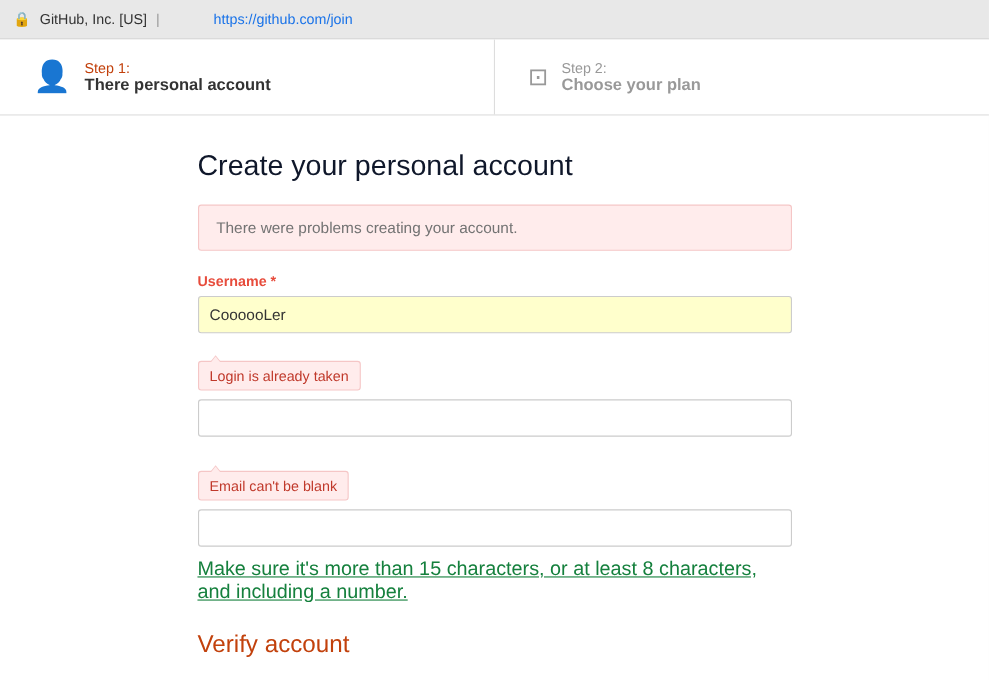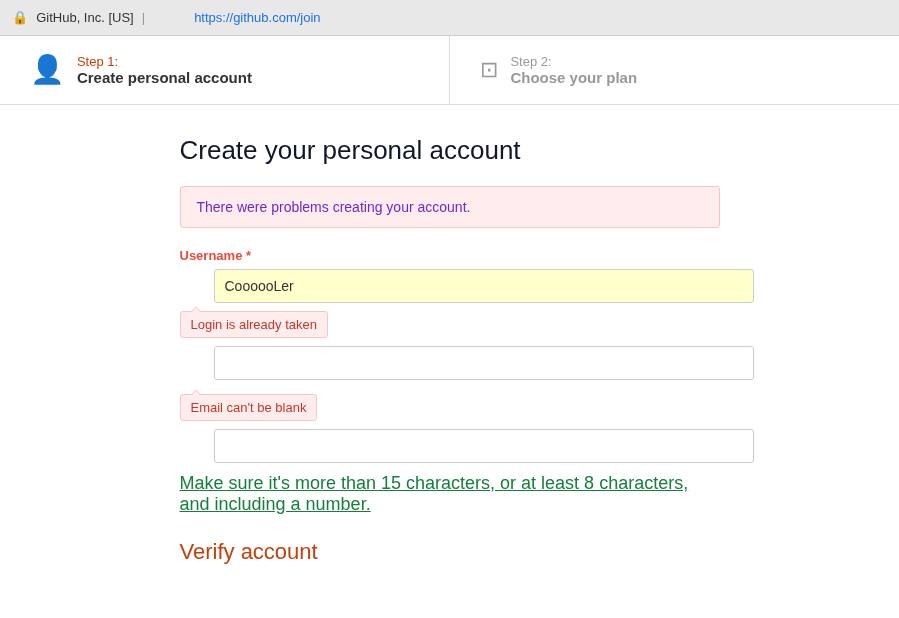--- a/index.html
+++ b/index.html
@@ -99,21 +99,21 @@
       margin-bottom: 20px;
     }
 
     
     .error-banner {
       background: #ffecec;
       border: 1px solid #f5c6c6;
       border-radius: 3px;
       padding: 12px 16px;
       margin-bottom: 20px;
-      color: #6d28d9;
+      color: #737373;
       font-size: 14px;
     }
 
     
     .form-group {
       margin-bottom: 4px;
     }
 
     .form-label {
       display: block;
@@ -124,21 +124,20 @@
     }
 
     .form-input {
       width: 100%;
       padding: 8px 10px;
       border: 1px solid #ccc;
       border-radius: 3px;
       font-size: 14px;
       outline: none;
       color: #333;
-      margin-left: 34px;
     }
 
     .form-input.has-error-yellow {
       background-color: #ffffcc;
       border-color: #ccc;
     }
 
     .form-input.has-error-pink {
       background-color: #fff;
       border-color: #ccc;
@@ -146,21 +145,21 @@
 
     
     .error-tooltip {
       display: inline-block;
       background: #ffecec;
       border: 1px solid #f5c6c6;
       border-radius: 3px;
       padding: 5px 10px;
       font-size: 13px;
       color: #c0392b;
-      margin-top: 4px;
+      margin-top: 21px;
       margin-bottom: 8px;
       position: relative;
     }
     .error-tooltip::before {
       content: '';
       position: absolute;
       top: -6px;
       left: 10px;
       border-left: 5px solid transparent;
       border-right: 5px solid transparent;
@@ -204,21 +203,21 @@
   <span class="url">https://github.com/join</span>
 </div>
 
 <div class="page-body">
 
   <div class="steps-header">
     <div class="step-item active">
       <div class="step-icon">👤</div>
       <div class="step-text">
         <div class="step-label">Step 1:</div>
-        <div class="step-title">Create personal account</div>
+        <div class="step-title">There personal account</div>
       </div>
     </div>
     <div class="step-item inactive">
       <div class="step-icon" style="font-size:22px; color:#999;">⊡</div>
       <div class="step-text">
         <div class="step-label">Step 2:</div>
         <div class="step-title">Choose your plan</div>
       </div>
     </div>
   </div>

